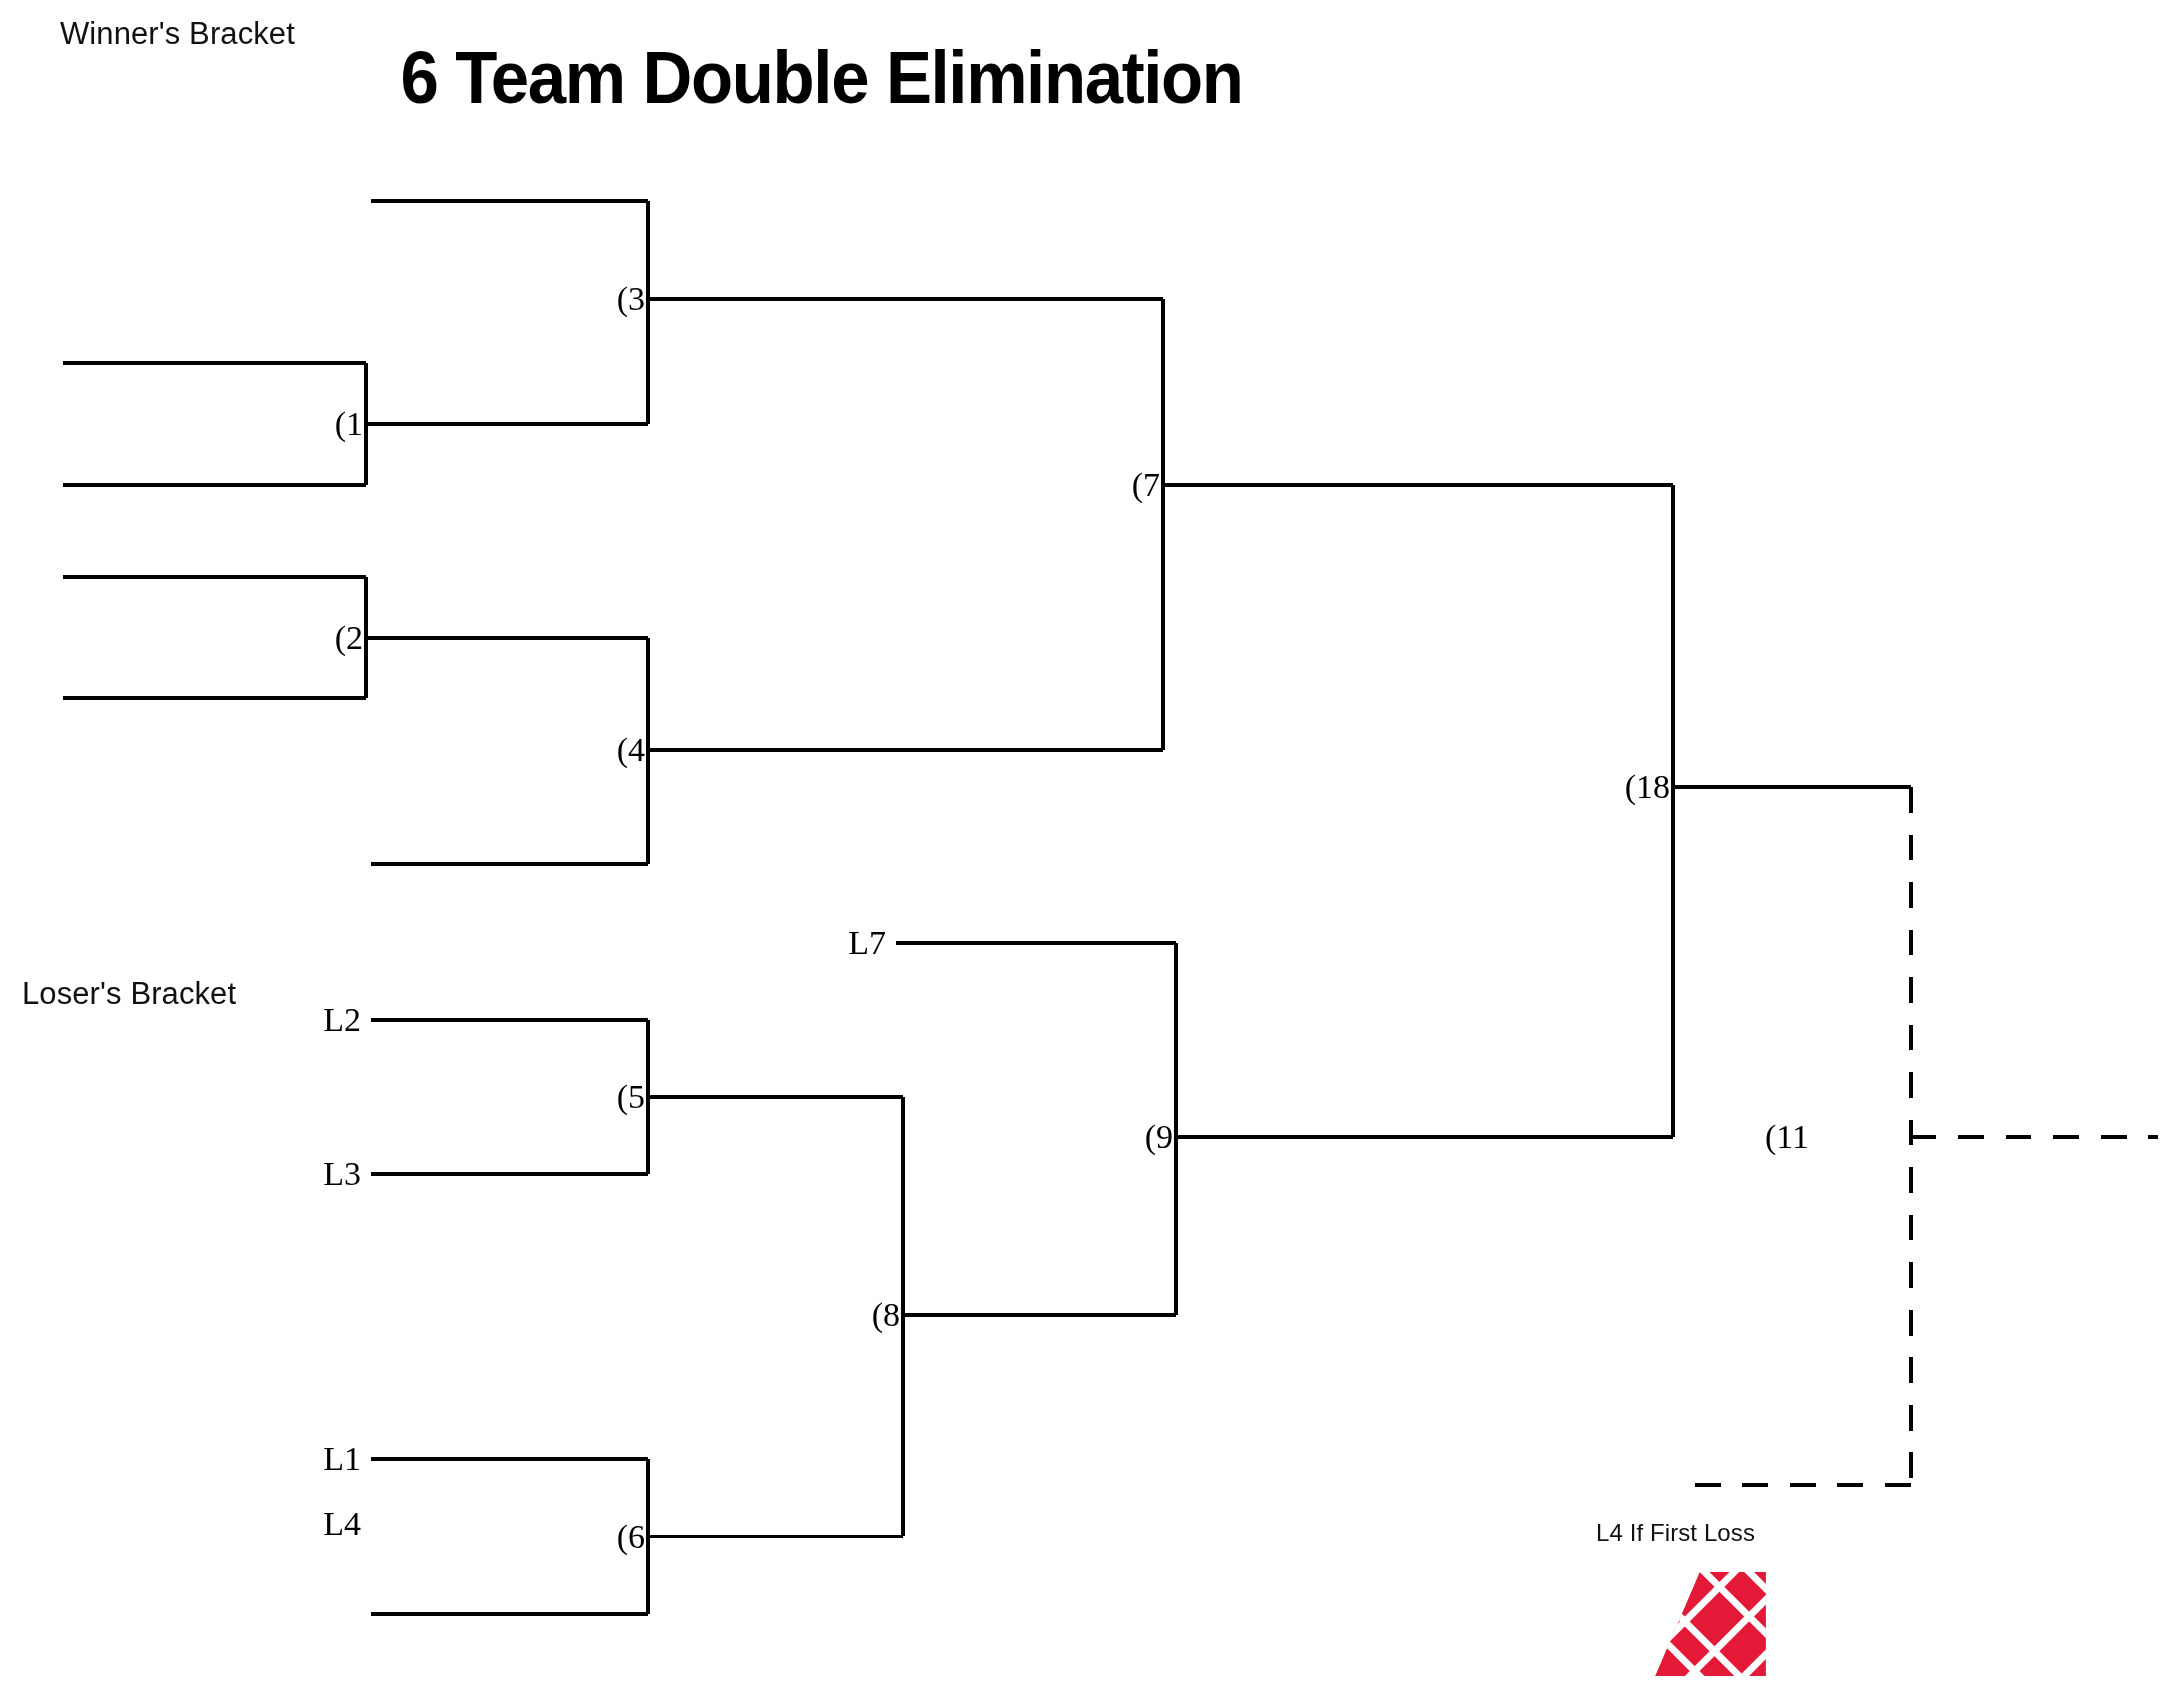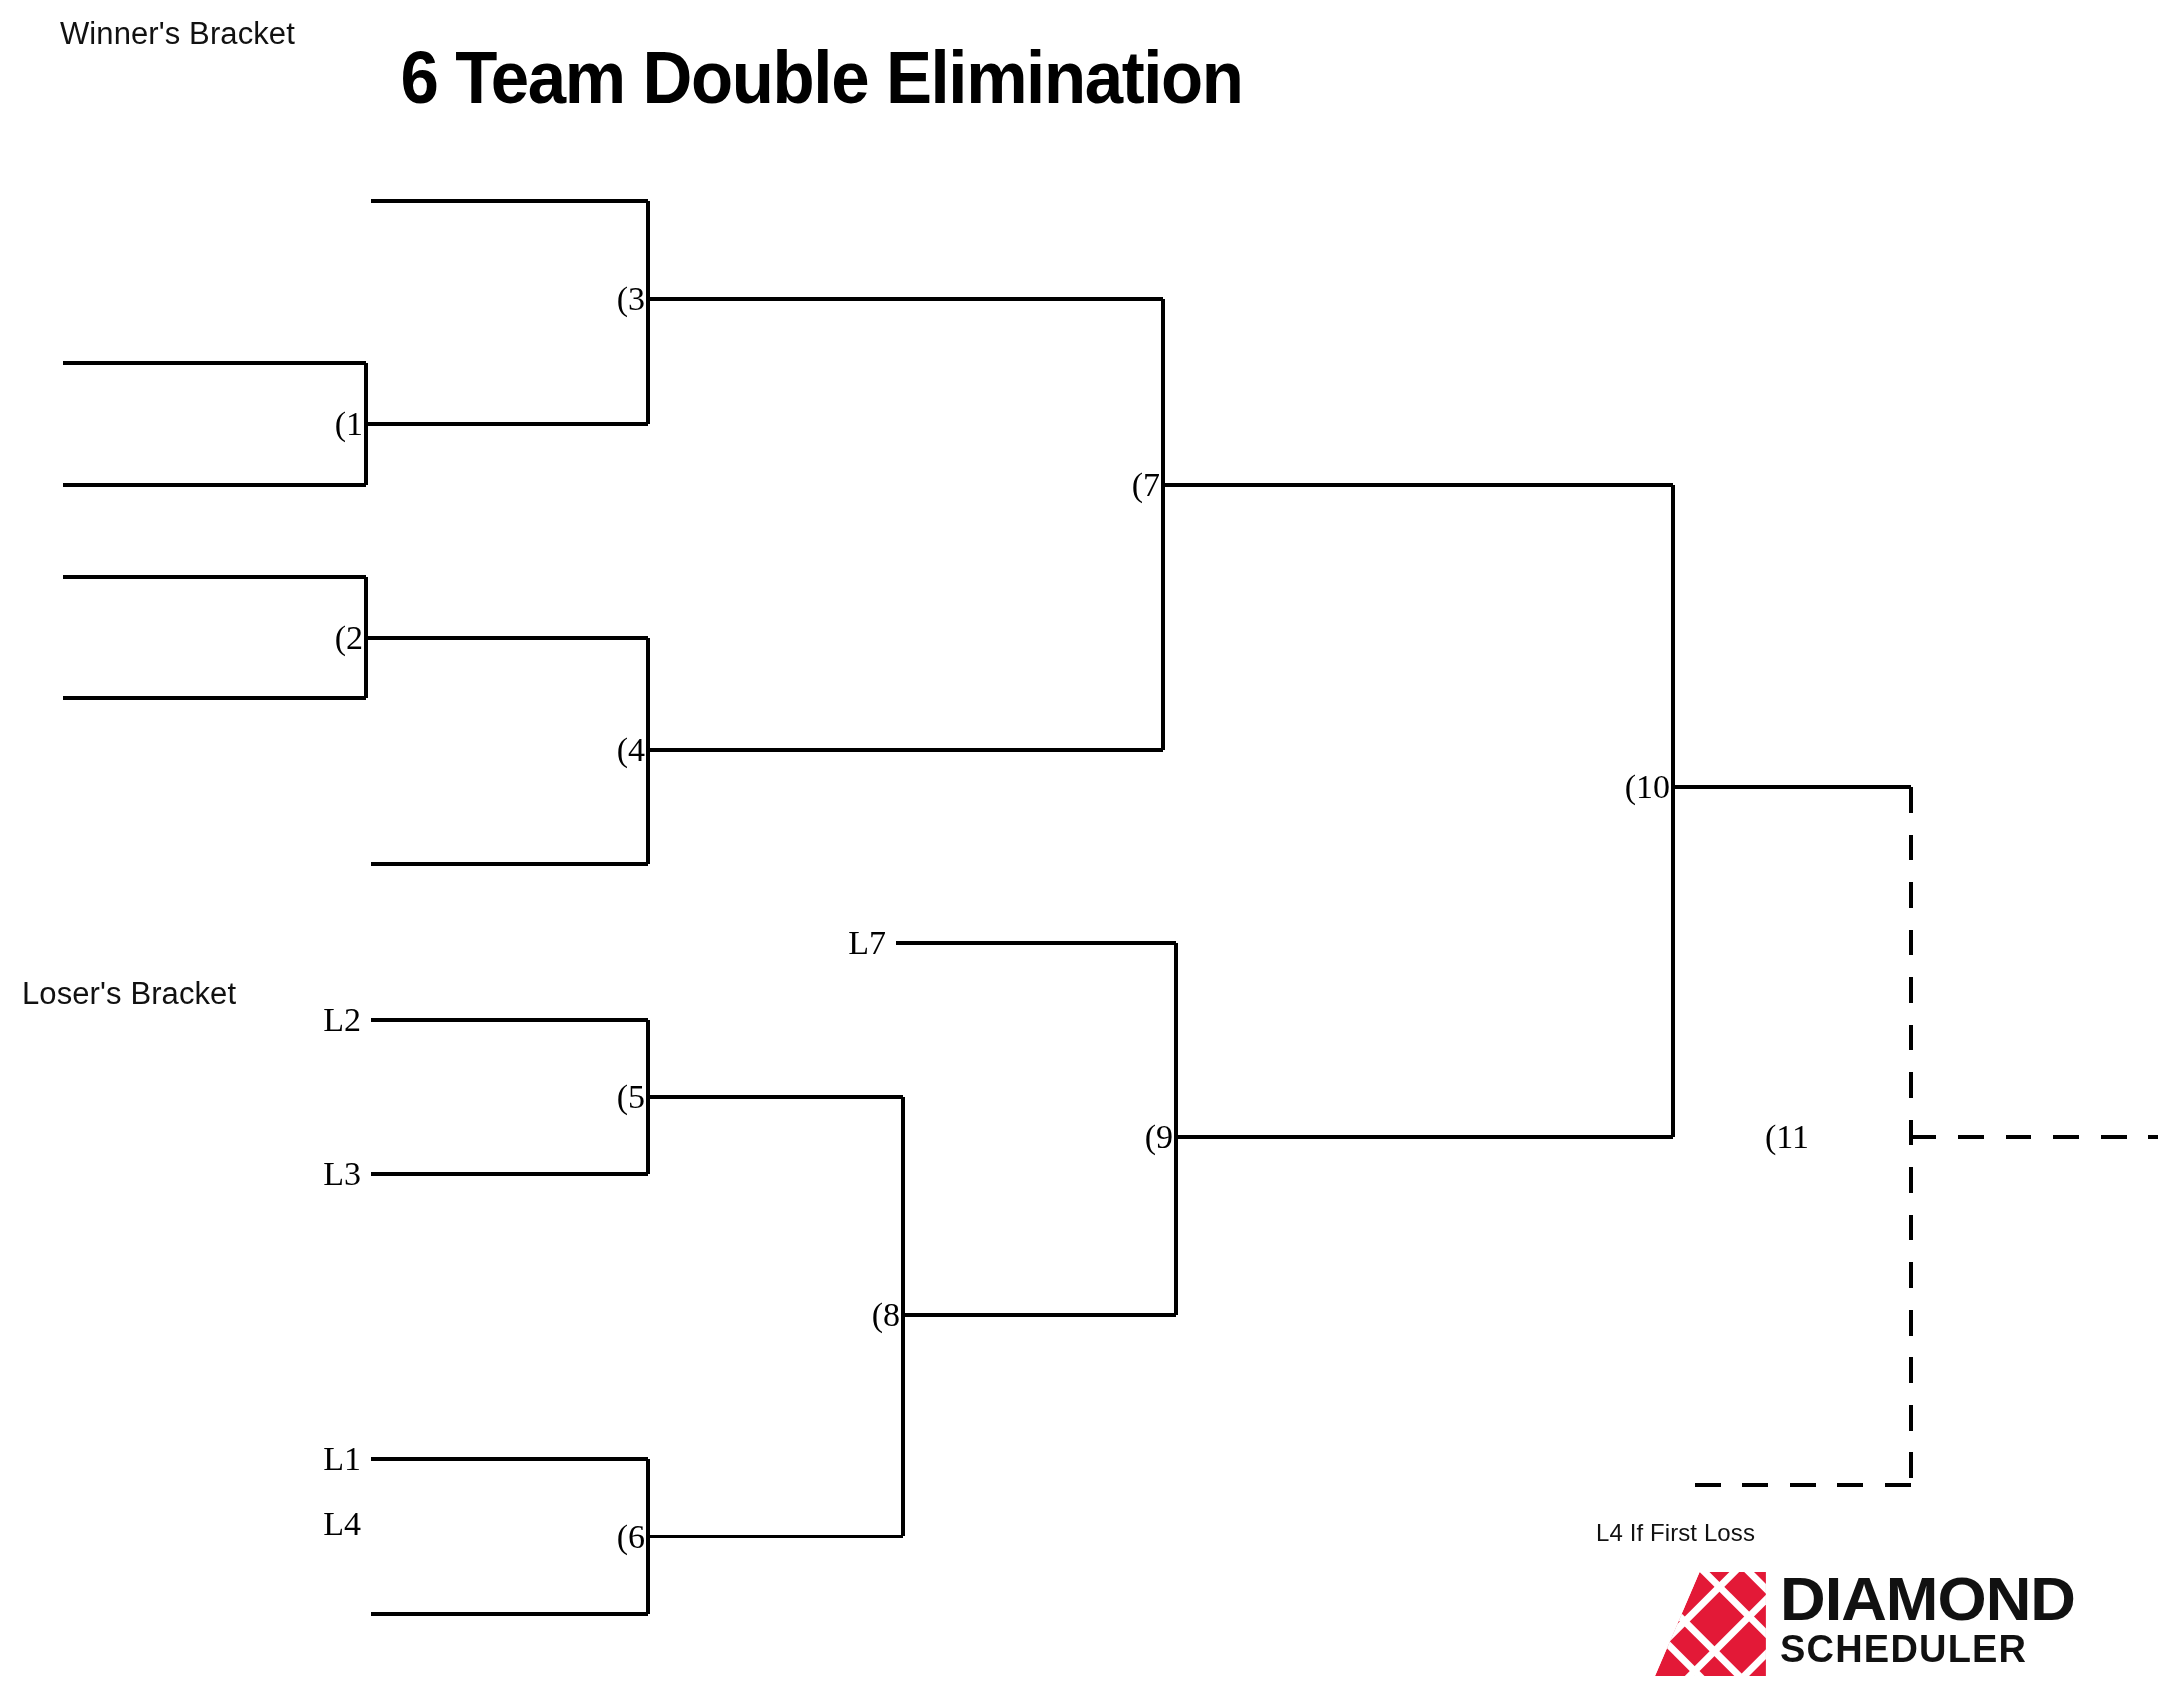--- a/index.html
+++ b/index.html
@@ -102,21 +102,21 @@
     <line class="dash" x1="1930" y1="1500" x2="1690" y2="1500"></line>
 
     <line class="dash" x1="1930" y1="1148" x2="2180" y2="1148"></line>
   </svg>
 
   <div class="gnum" style="left:366px;top:424px;">(1</div>
   <div class="gnum" style="left:648px;top:299px;">(3</div>
   <div class="gnum" style="left:366px;top:638px;">(2</div>
   <div class="gnum" style="left:648px;top:750px;">(4</div>
   <div class="gnum" style="left:1163px;top:485px;">(7</div>
-  <div class="gnum" style="left:1673px;top:787px;">(10</div>
+  <div class="gnum" style="left:1673px;top:787px;">(18</div>
 
   <div class="slot" style="left:371px;top:1020px;">L2</div>
   <div class="slot" style="left:371px;top:1174px;">L3</div>
   <div class="slot" style="left:896px;top:943px;font-family:Liberation Serif, serif;">L7</div>
   <div class="slot" style="left:371px;top:1459px;text-align:right;">L1</div>
   <div class="slot" style="left:371px;top:1524px;font-family:Liberation Serif, serif;">L4</div>
 
   <div class="gnum" style="left:648px;top:1097px;">(5</div>
   <div class="gnum" style="left:648px;top:1537px;">(6</div>
   <div class="gnum" style="left:903px;top:1315px;">(8</div>
@@ -142,20 +142,16 @@
           <line x1="60" y1="180" x2="210" y2="30"></line>
 
           <line x1="-40" y1="-20" x2="90" y2="110"></line>
           <line x1="-40" y1="20" x2="120" y2="180"></line>
           <line x1="-10" y1="-60" x2="150" y2="100"></line>
           <line x1="25" y1="-70" x2="180" y2="85"></line>
           <line x1="65" y1="-80" x2="200" y2="55"></line>
         </g>
       </g>
     </svg>
-    <div id="logo-words">
-      <div id="logo-diamond">DIAMOND</div>
-      <div id="logo-scheduler">SCHEDULER</div>
-    </div>
   </div>
 
 </div>
 
 
 </body></html>

